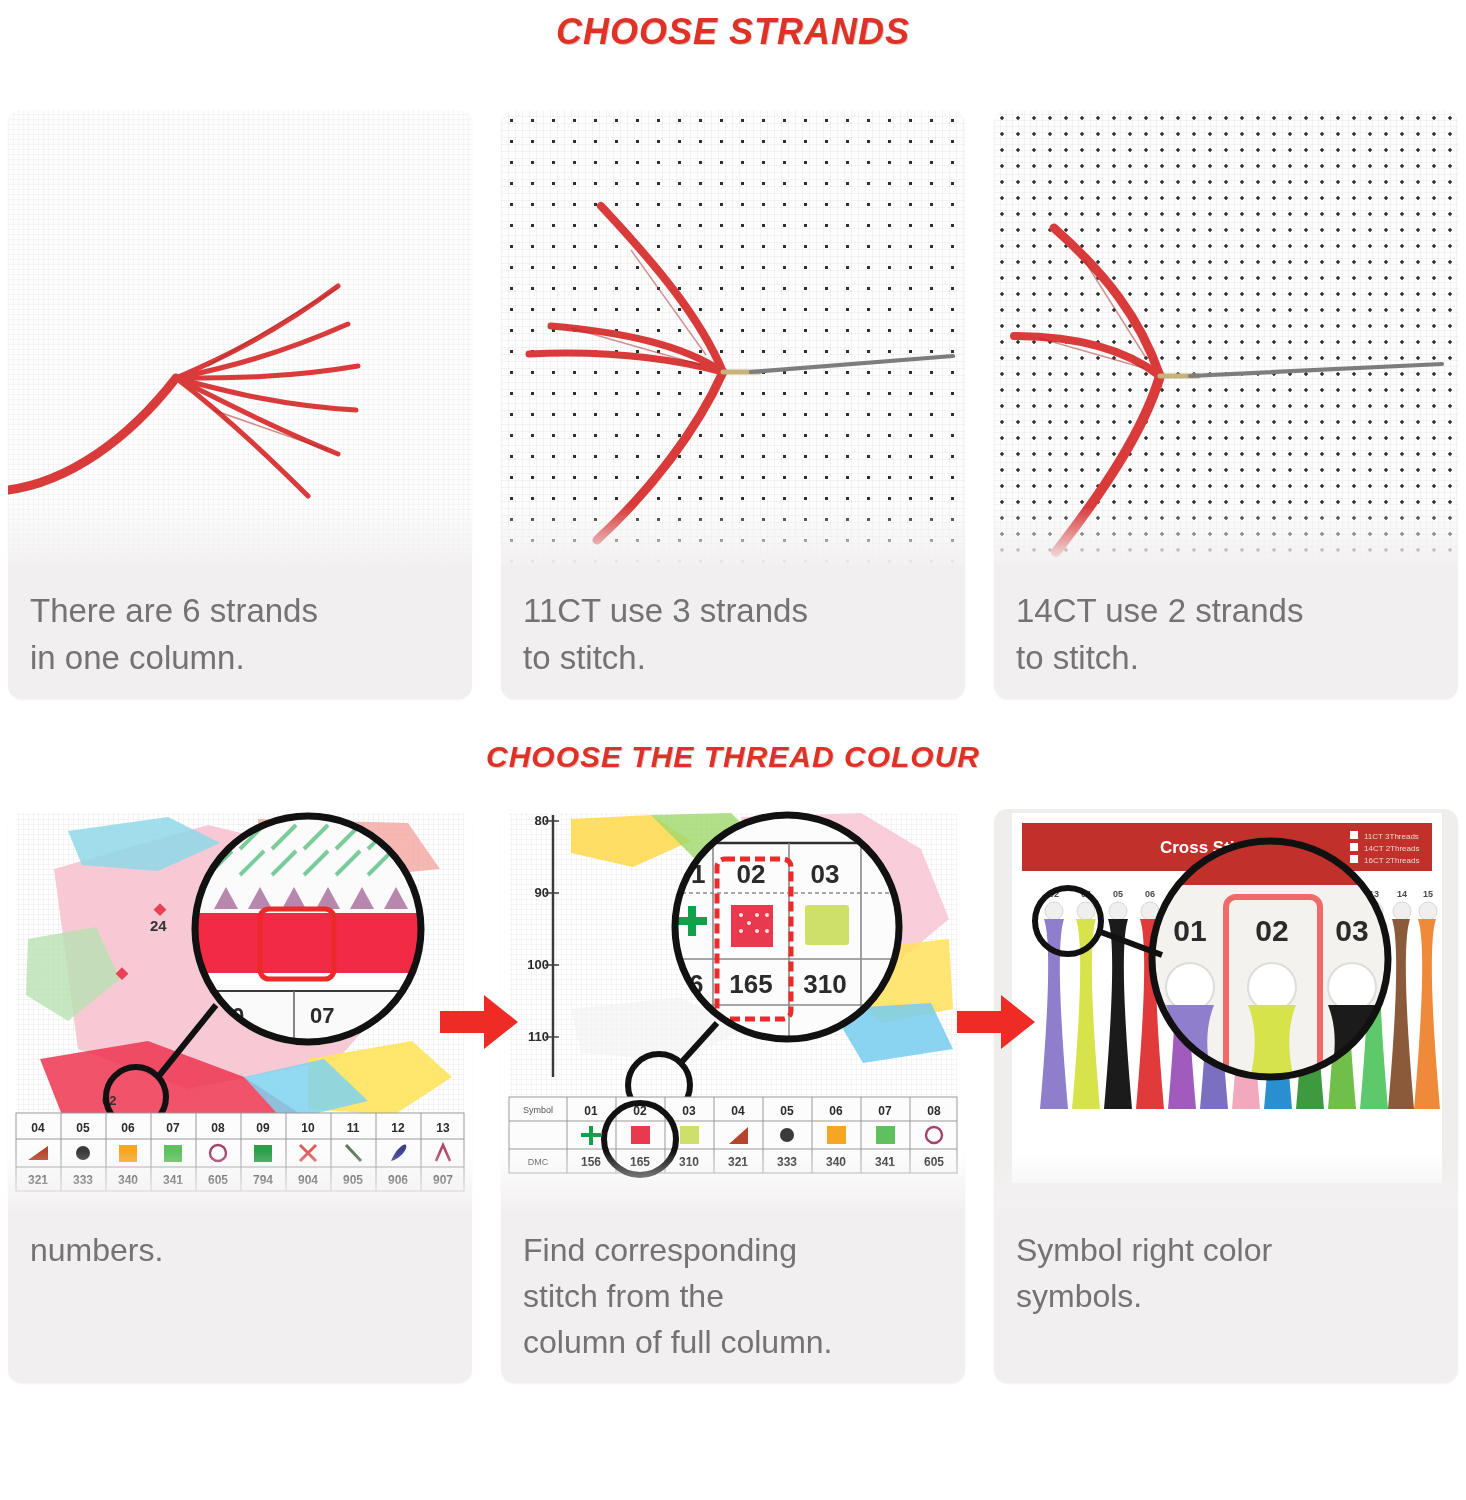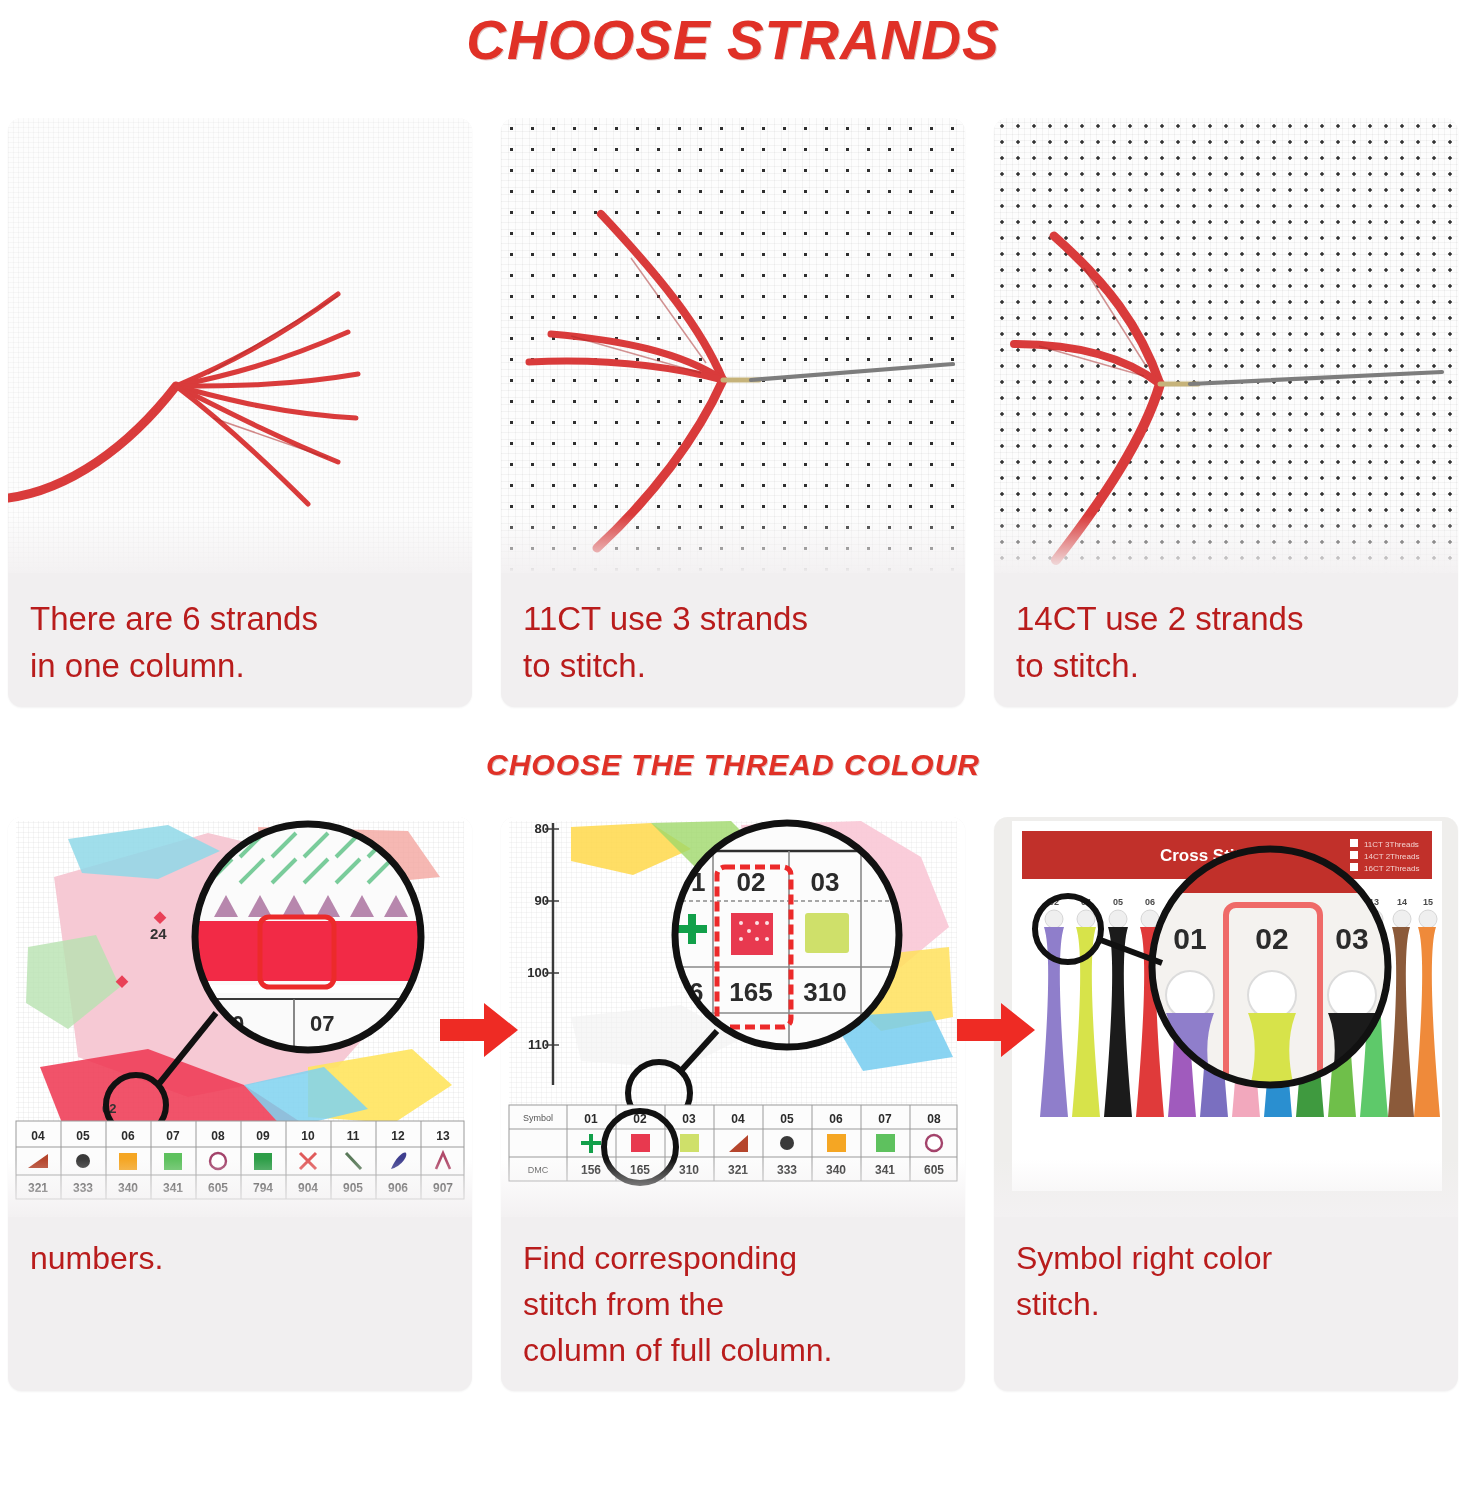--- a/index.html
+++ b/index.html
@@ -14,21 +14,21 @@
   
   .section-title {
     width: 100%;
     text-align: center;
     color: #e03127;
     font-weight: bold;
     font-style: italic;
     letter-spacing: 1px;
     text-shadow: 1px 1px 0 rgba(120,20,15,.25);
   }
-  #title-strands { font-size: 55px; line-height: 56px; padding-top: 12px; }
+  #title-strands { font-size: 36px; line-height: 56px; padding-top: 4px; }
   #title-colour  { font-size: 30px; line-height: 56px; padding-top: 6px; }
 
   
   .row {
     display: flex;
     justify-content: space-between;
     padding: 0 8px;
     gap: 18px;
     position: relative;
   }
@@ -42,21 +42,21 @@
     box-shadow: 0 1px 2px rgba(0,0,0,.05);
   }
   .card-photo { position: relative; overflow: hidden; background:#fff; }
   .row-1 .card-photo { height: 455px; }
   .row-2 .card-photo { height: 400px; }
   .card-caption {
     flex: 1;
     padding: 22px 22px 18px 22px;
     font-size: 33px;
     line-height: 47px;
-    color: #b91c1c;
+    color: #737373;
   }
   .row-2 .card-caption { font-size: 32px; line-height: 46px; padding-top:18px;}
 
   
   .fabric-plain {
     position: absolute; inset: 0;
     background:
       repeating-linear-gradient(0deg, rgba(0,0,0,.028) 0 1px, transparent 1px 5px),
       repeating-linear-gradient(90deg, rgba(0,0,0,.028) 0 1px, transparent 1px 5px),
       #fdfdfd;
@@ -547,17 +547,17 @@
             <rect x="232" y="88" width="94" height="184" rx="10" fill="none" stroke="#ef6a68" stroke-width="6"></rect>
           </g>
           <circle cx="276" cy="150" r="118" fill="none" stroke="#111" stroke-width="7"></circle>
           <circle cx="74" cy="112" r="33" fill="none" stroke="#111" stroke-width="6"></circle>
           <line x1="104" y1="122" x2="168" y2="146" stroke="#111" stroke-width="6"></line>
         </svg>
         <div class="fabric-fade"></div>
       </div>
       <div class="card-caption">
         <div>Symbol right color</div>
-        <div>stitch.</div>
+        <div>symbols.</div>
       </div>
     </div>
   </div>
 </div>
 
 </body></html>

